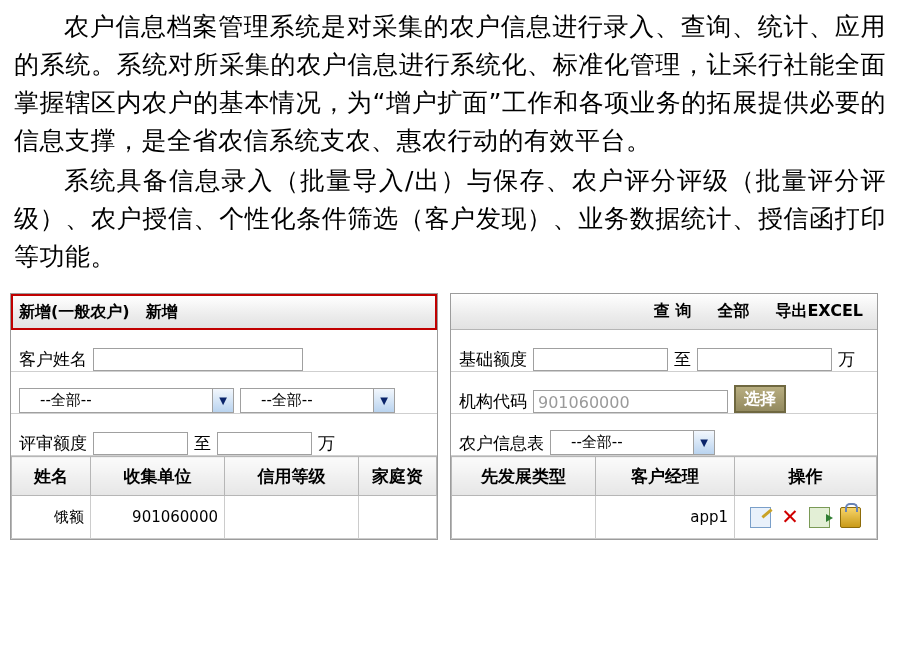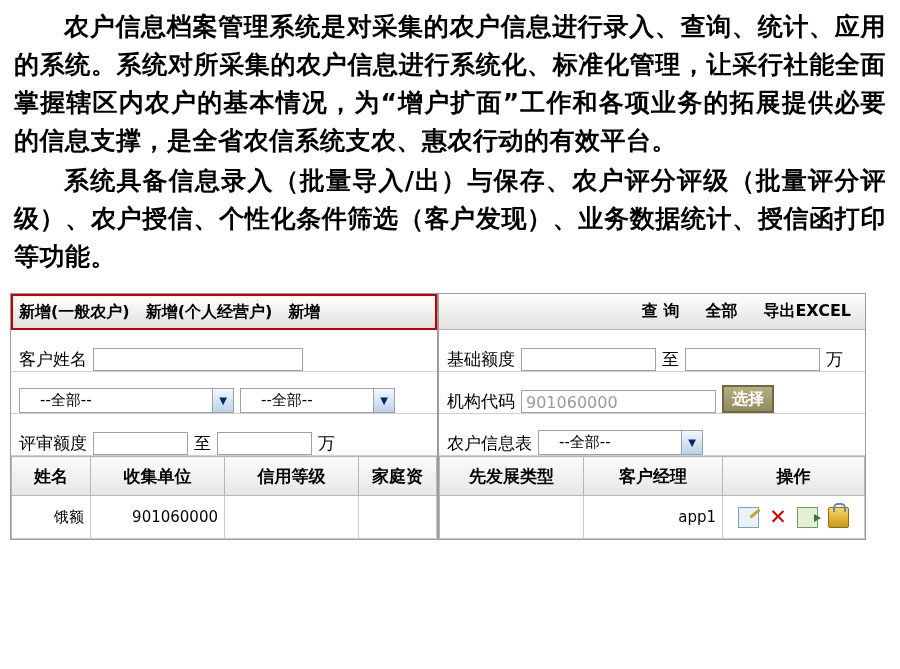--- a/index.html
+++ b/index.html
@@ -20,32 +20,32 @@
   .prose {
     padding: 8px 14px 0 14px;
   }
   .prose p {
     margin: 0 0 2px 0;
     font-size: 25px;
     line-height: 1.52;
     text-align: justify;
     text-justify: inter-ideograph;
     text-indent: 2em;
-    font-weight: 700;
+    font-weight: 400;
     letter-spacing: 0.5px;
   }
 
   
   .panels {
     position: absolute;
     top: 293px;
     left: 10px;
     width: 880px;
     display: flex;
-    gap: 0;
+    gap: 12px;
   }
   .panel {
     background: #ffffff;
     border: 1px solid #9c9c9c;
     width: 428px;
     box-sizing: border-box;
     font-size: 15px;
     overflow: hidden;
   }
 
@@ -240,21 +240,20 @@
   <p>农户信息档案管理系统是对采集的农户信息进行录入、查询、统计、应用的系统。系统对所采集的农户信息进行系统化、标准化管理，让采行社能全面掌握辖区内农户的基本情况，为“增户扩面”工作和各项业务的拓展提供必要的信息支撑，是全省农信系统支农、惠农行动的有效平台。</p>
   <p>系统具备信息录入（批量导入/出）与保存、农户评分评级（批量评分评级）、农户授信、个性化条件筛选（客户发现）、业务数据统计、授信函打印等功能。</p>
 </div>
 
 <div class="panels">
 
   <div class="panel">
 
     <div class="tabbar">
       <span class="tab">新增(一般农户)</span>
-      <span class="tab">新增(个人经营户)</span>
       <span class="tab">新增</span>
     </div>
 
     <div class="row">
       <span class="lbl">客户姓名</span>
       <span class="txt w210"></span>
     </div>
 
     <div class="row">
       <span class="sel w215">

